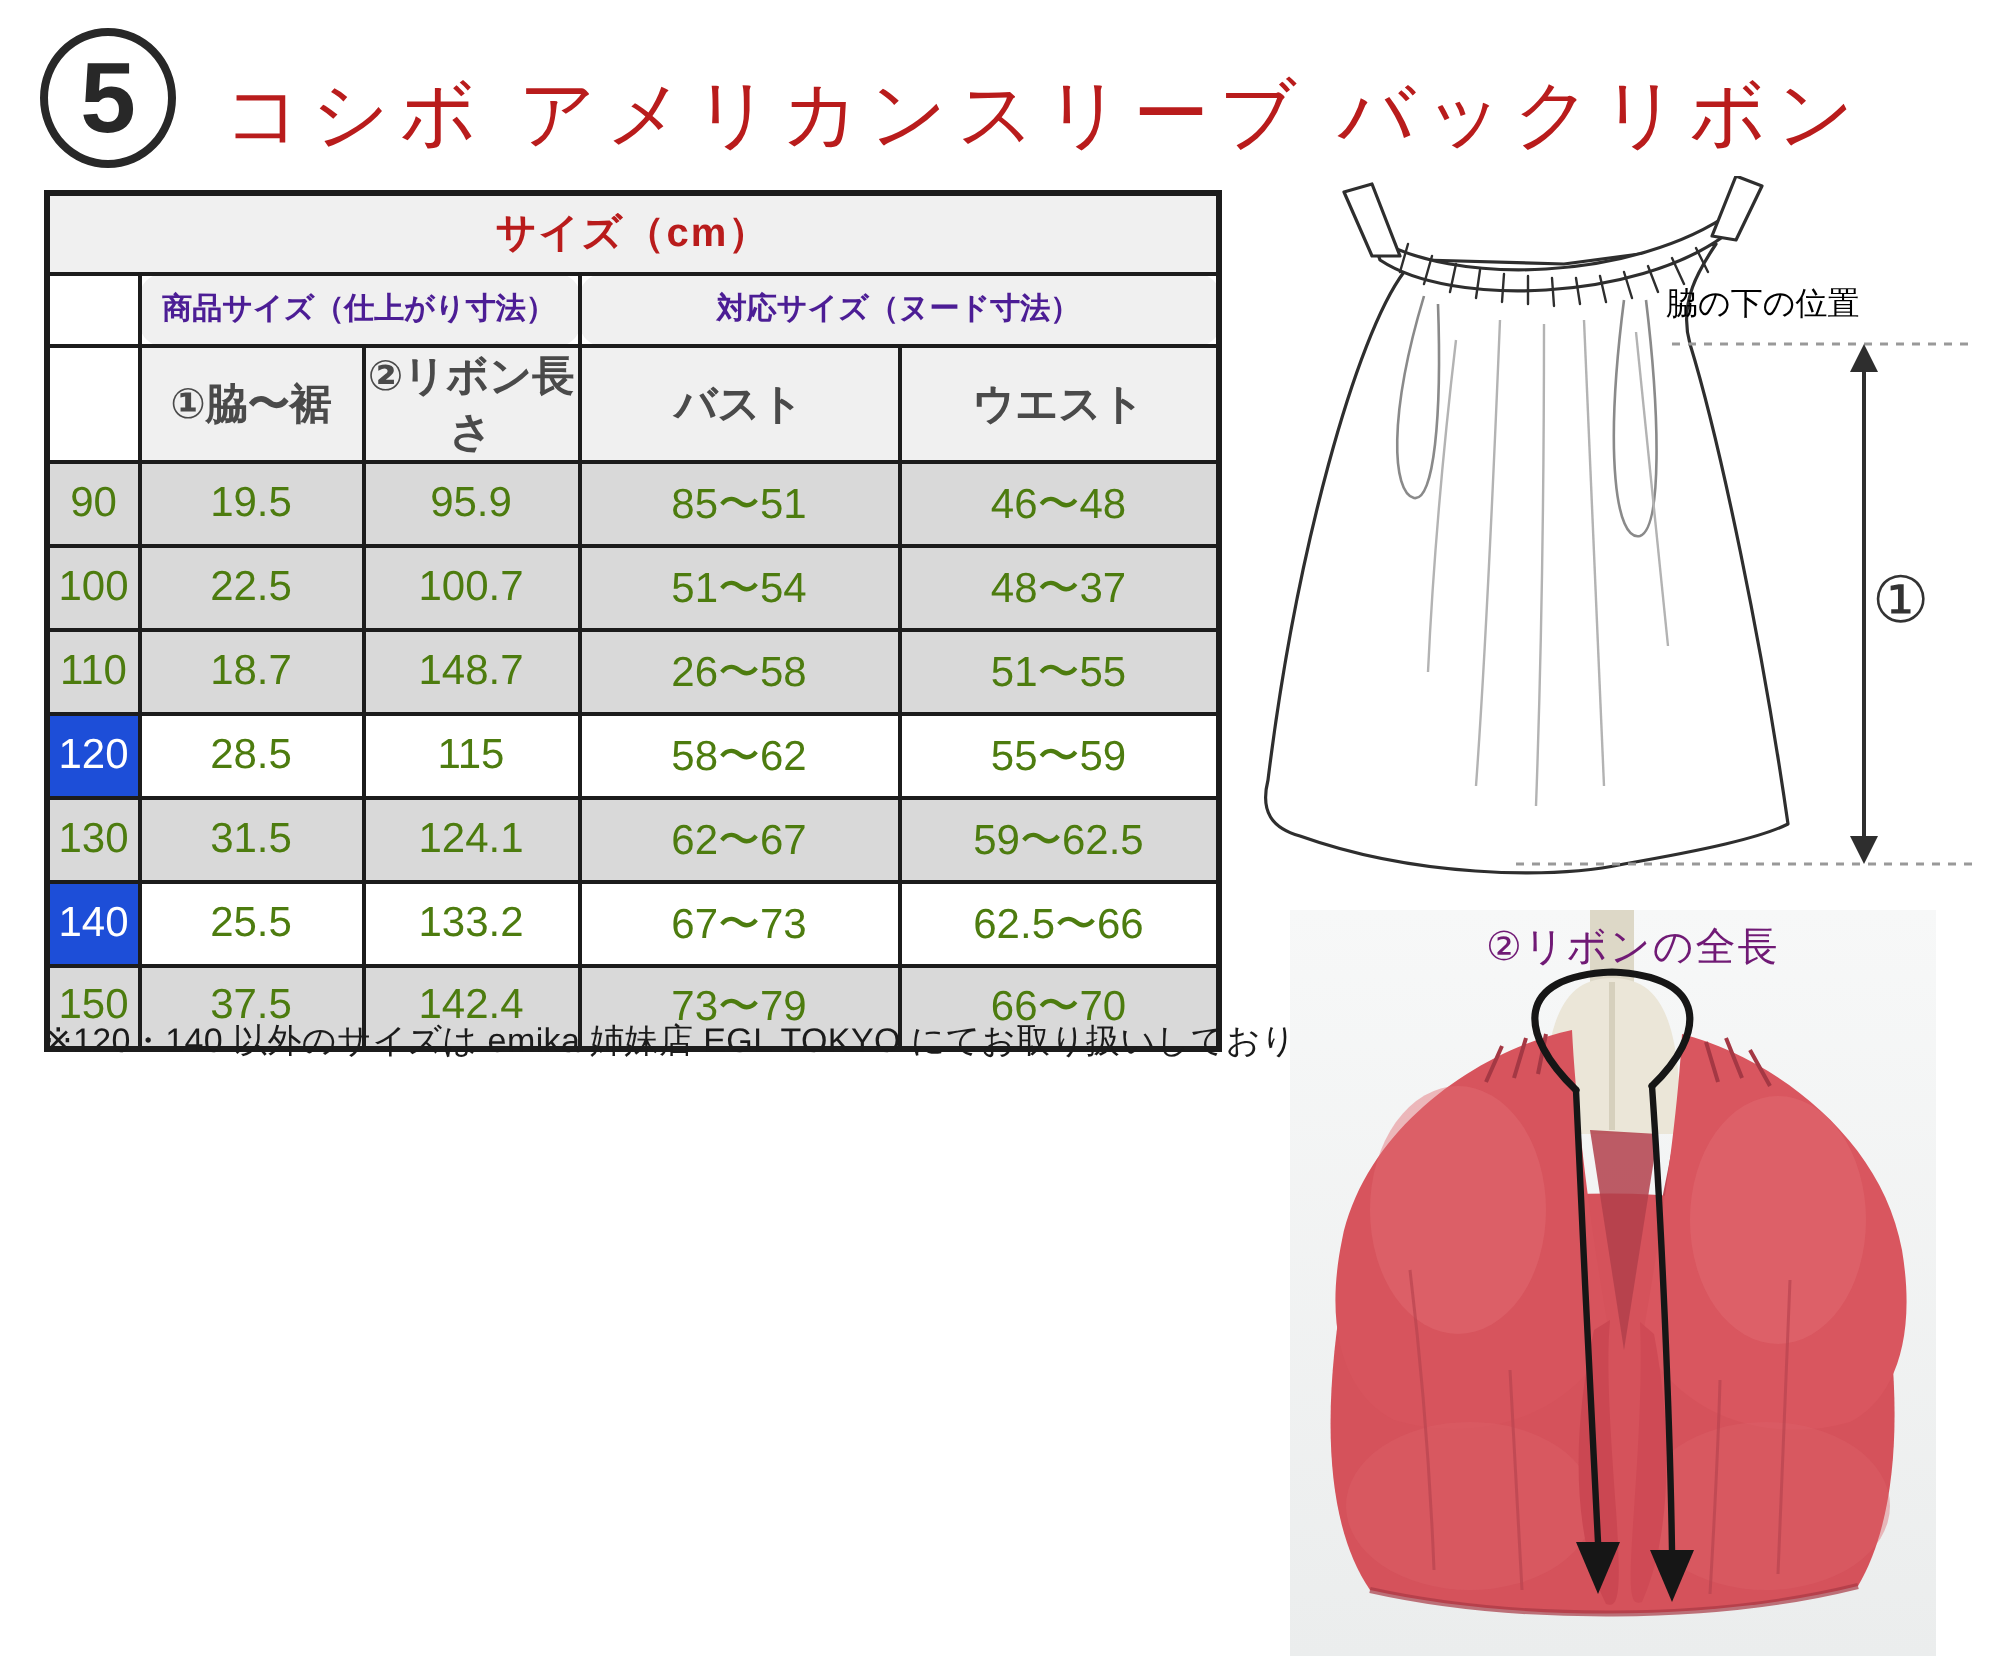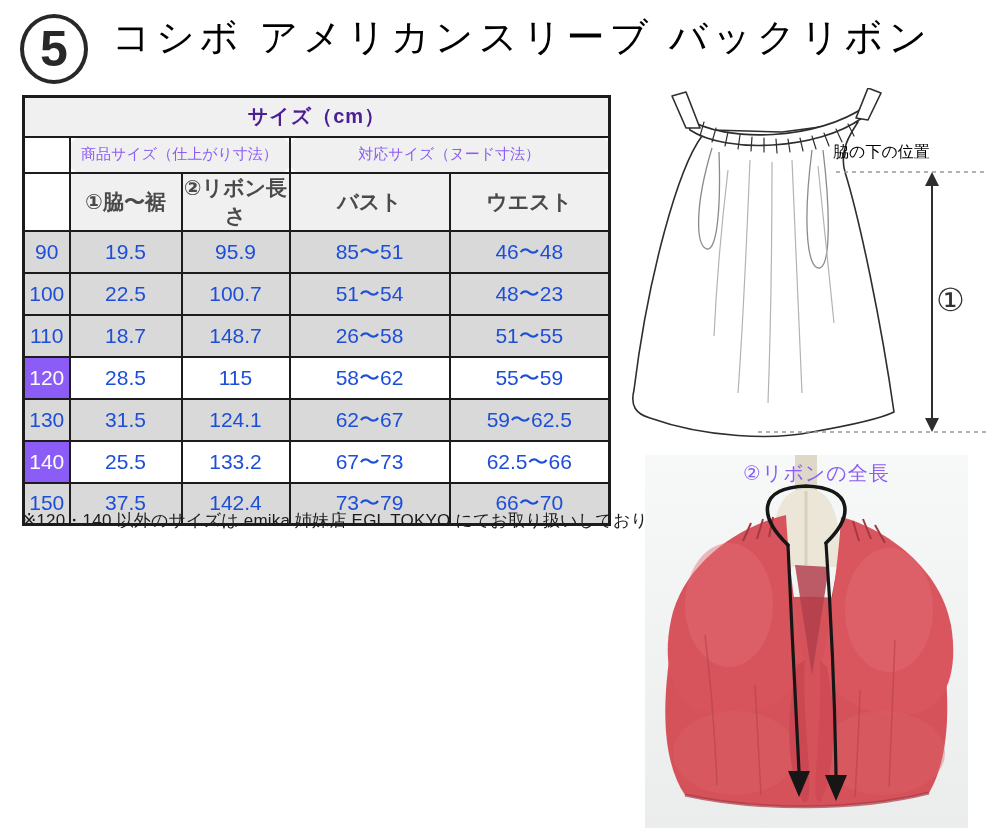--- a/index.html
+++ b/index.html
@@ -5,50 +5,50 @@
   html,body{margin:0;padding:0;background:#ffffff;}
   body{width:1000px;height:840px;position:relative;overflow:hidden;
        font-family:"Liberation Sans","DejaVu Sans",sans-serif;color:#333;}
   .page{position:absolute;left:0;top:0;width:1000px;height:840px;background:#fff;}
 
   
   .badge{position:absolute;left:20px;top:14px;width:60px;height:62px;
          border:4px solid #282828;border-radius:50%;
          display:flex;align-items:center;justify-content:center;
          font-size:50px;font-weight:bold;color:#282828;line-height:1;}
-  .title{position:absolute;left:112px;top:12px;font-size:38px;font-weight:500;
-         color:#000000;letter-spacing:5px;white-space:nowrap;}
+  .title{position:absolute;left:112px;top:32px;font-size:38px;font-weight:500;
+         color:#b91c1c;letter-spacing:5px;white-space:nowrap;}
 
   
   table.size{position:absolute;left:22px;top:95px;width:586px;
              border-collapse:collapse;table-layout:fixed;
              border:3px solid #1c1c1c;}
   table.size th,table.size td{border:2px solid #1c1c1c;text-align:center;
              vertical-align:middle;padding:0;overflow:hidden;}
   .r-title{height:40px;}
-  .r-title th{background:#f0f0f0;font-size:20px;font-weight:bold;color:#4c1d95;letter-spacing:1px;}
+  .r-title th{background:#f0f0f0;font-size:20px;font-weight:bold;color:#b91c1c;letter-spacing:1px;}
   .r-group{height:36px;}
-  .r-group th{background:#f0f0f0;font-size:15px;font-weight:normal;color:#8b5cf6;border-radius:11px;}
+  .r-group th{background:#f0f0f0;font-size:15px;font-weight:bold;color:#4c1d95;border-radius:11px;}
   .r-cols{height:42px;}
   .r-cols th{background:#f0f0f0;font-size:21px;font-weight:bold;color:#4a4a4a;}
   .corner{background:#ffffff;}
   tbody tr{height:42px;}
-  tbody td{font-size:21px;color:#1d4ed8;background:#ffffff;}
+  tbody td{font-size:21px;color:#4d7c0f;background:#ffffff;}
   tr.gray td{background:#d9d9d9;}
   tr.hl td{background:#ffffff;}
-  tr.hl td.size-cell{background:#8b5cf6;color:#ffffff;}
+  tr.hl td.size-cell{background:#1d4ed8;color:#ffffff;}
   .footnote{position:absolute;left:22px;top:509px;font-size:17px;color:#1b1b1b;
             letter-spacing:0.2px;white-space:nowrap;}
 
   
   .diagram{position:absolute;left:622px;top:88px;width:375px;height:360px;}
   .photo{position:absolute;left:645px;top:455px;width:323px;height:373px;}
   .armpit-label{position:absolute;left:833px;top:142px;font-size:16px;color:#000000;white-space:nowrap;}
   .len-marker{position:absolute;left:936px;top:281px;font-size:32px;color:#333;}
-  .ribbon-caption{position:absolute;left:743px;top:460px;font-size:20px;color:#8b5cf6;
+  .ribbon-caption{position:absolute;left:743px;top:460px;font-size:20px;color:#701a75;
                   letter-spacing:1px;white-space:nowrap;z-index:3;}
 </style>
 </head>
 <body>
 
 <div class="page">
 
   <div class="badge">
     <span>5</span>
   </div>
@@ -85,21 +85,21 @@
         <td>19.5</td>
         <td>95.9</td>
         <td>85〜51</td>
         <td>46〜48</td>
       </tr>
       <tr class="gray">
         <td class="size-cell">100</td>
         <td>22.5</td>
         <td>100.7</td>
         <td>51〜54</td>
-        <td>48〜23</td>
+        <td>48〜37</td>
       </tr>
       <tr class="gray">
         <td class="size-cell">110</td>
         <td>18.7</td>
         <td>148.7</td>
         <td>26〜58</td>
         <td>51〜55</td>
       </tr>
       <tr class="hl">
         <td class="size-cell">120</td>

